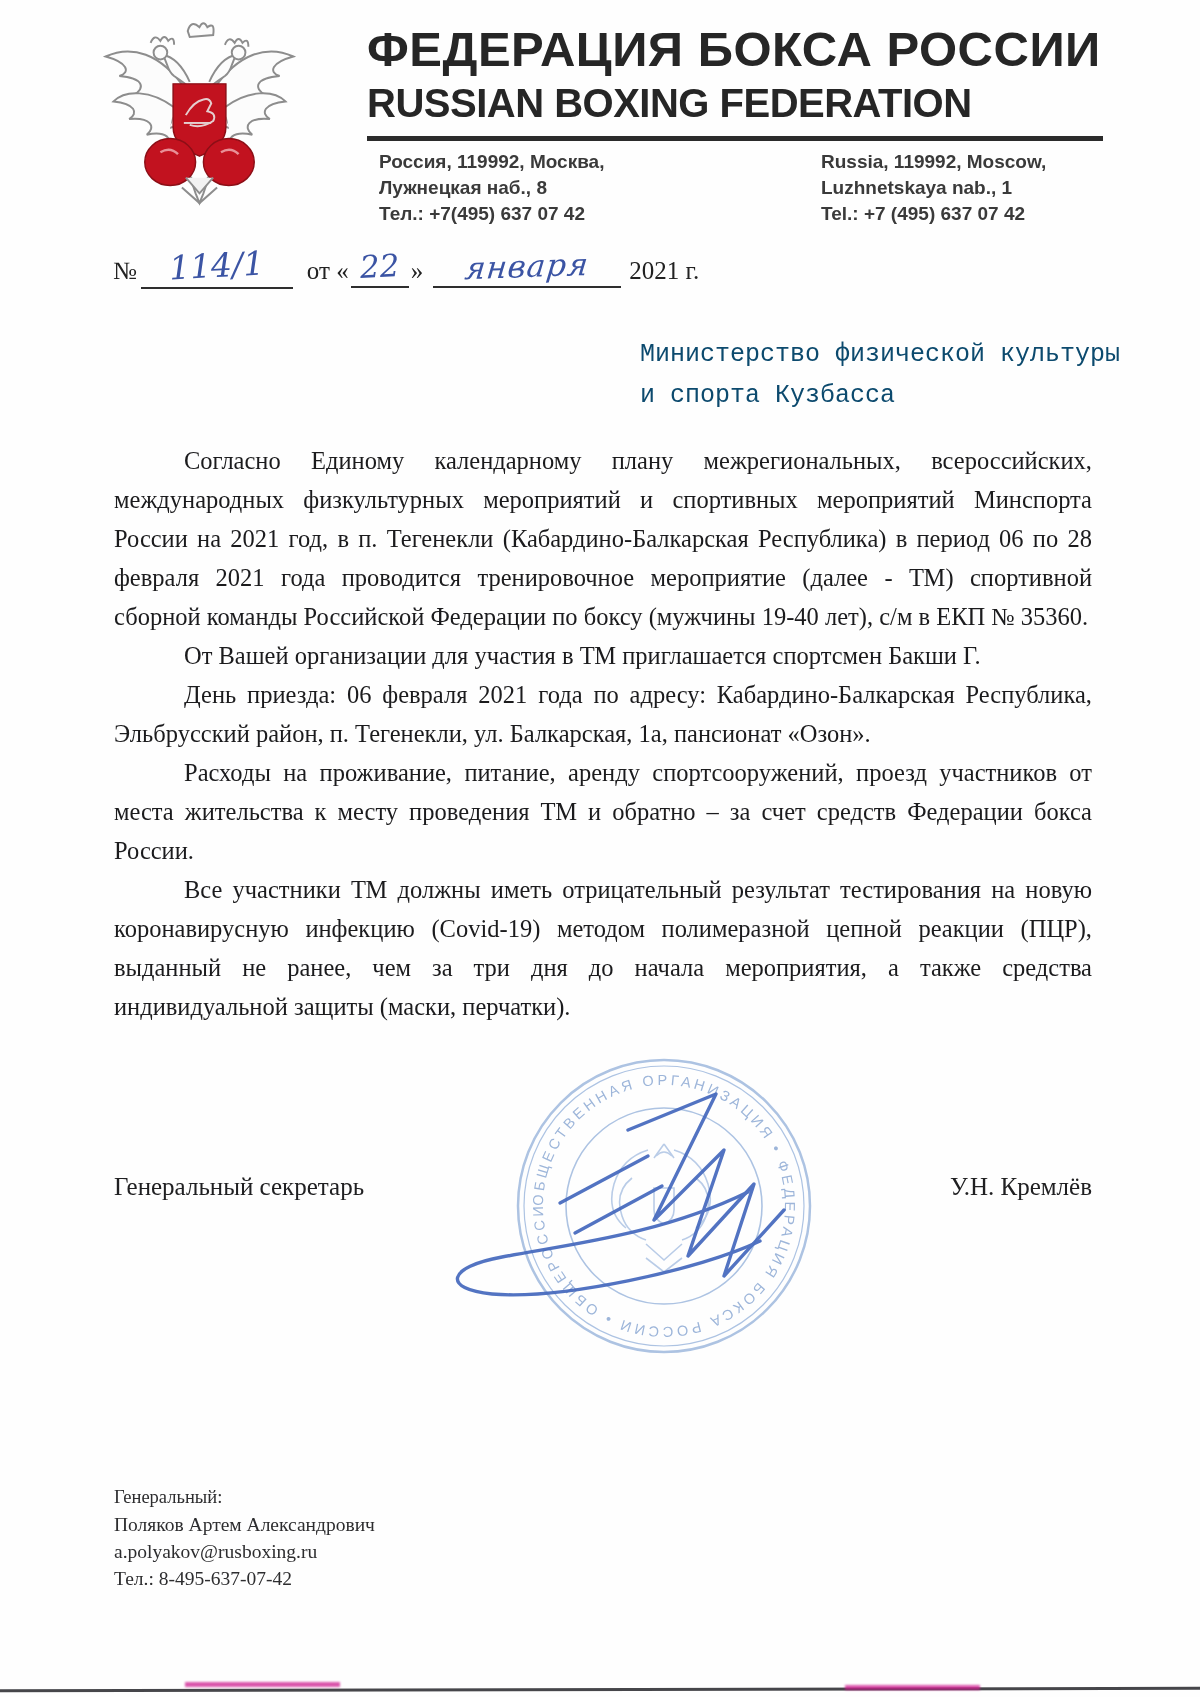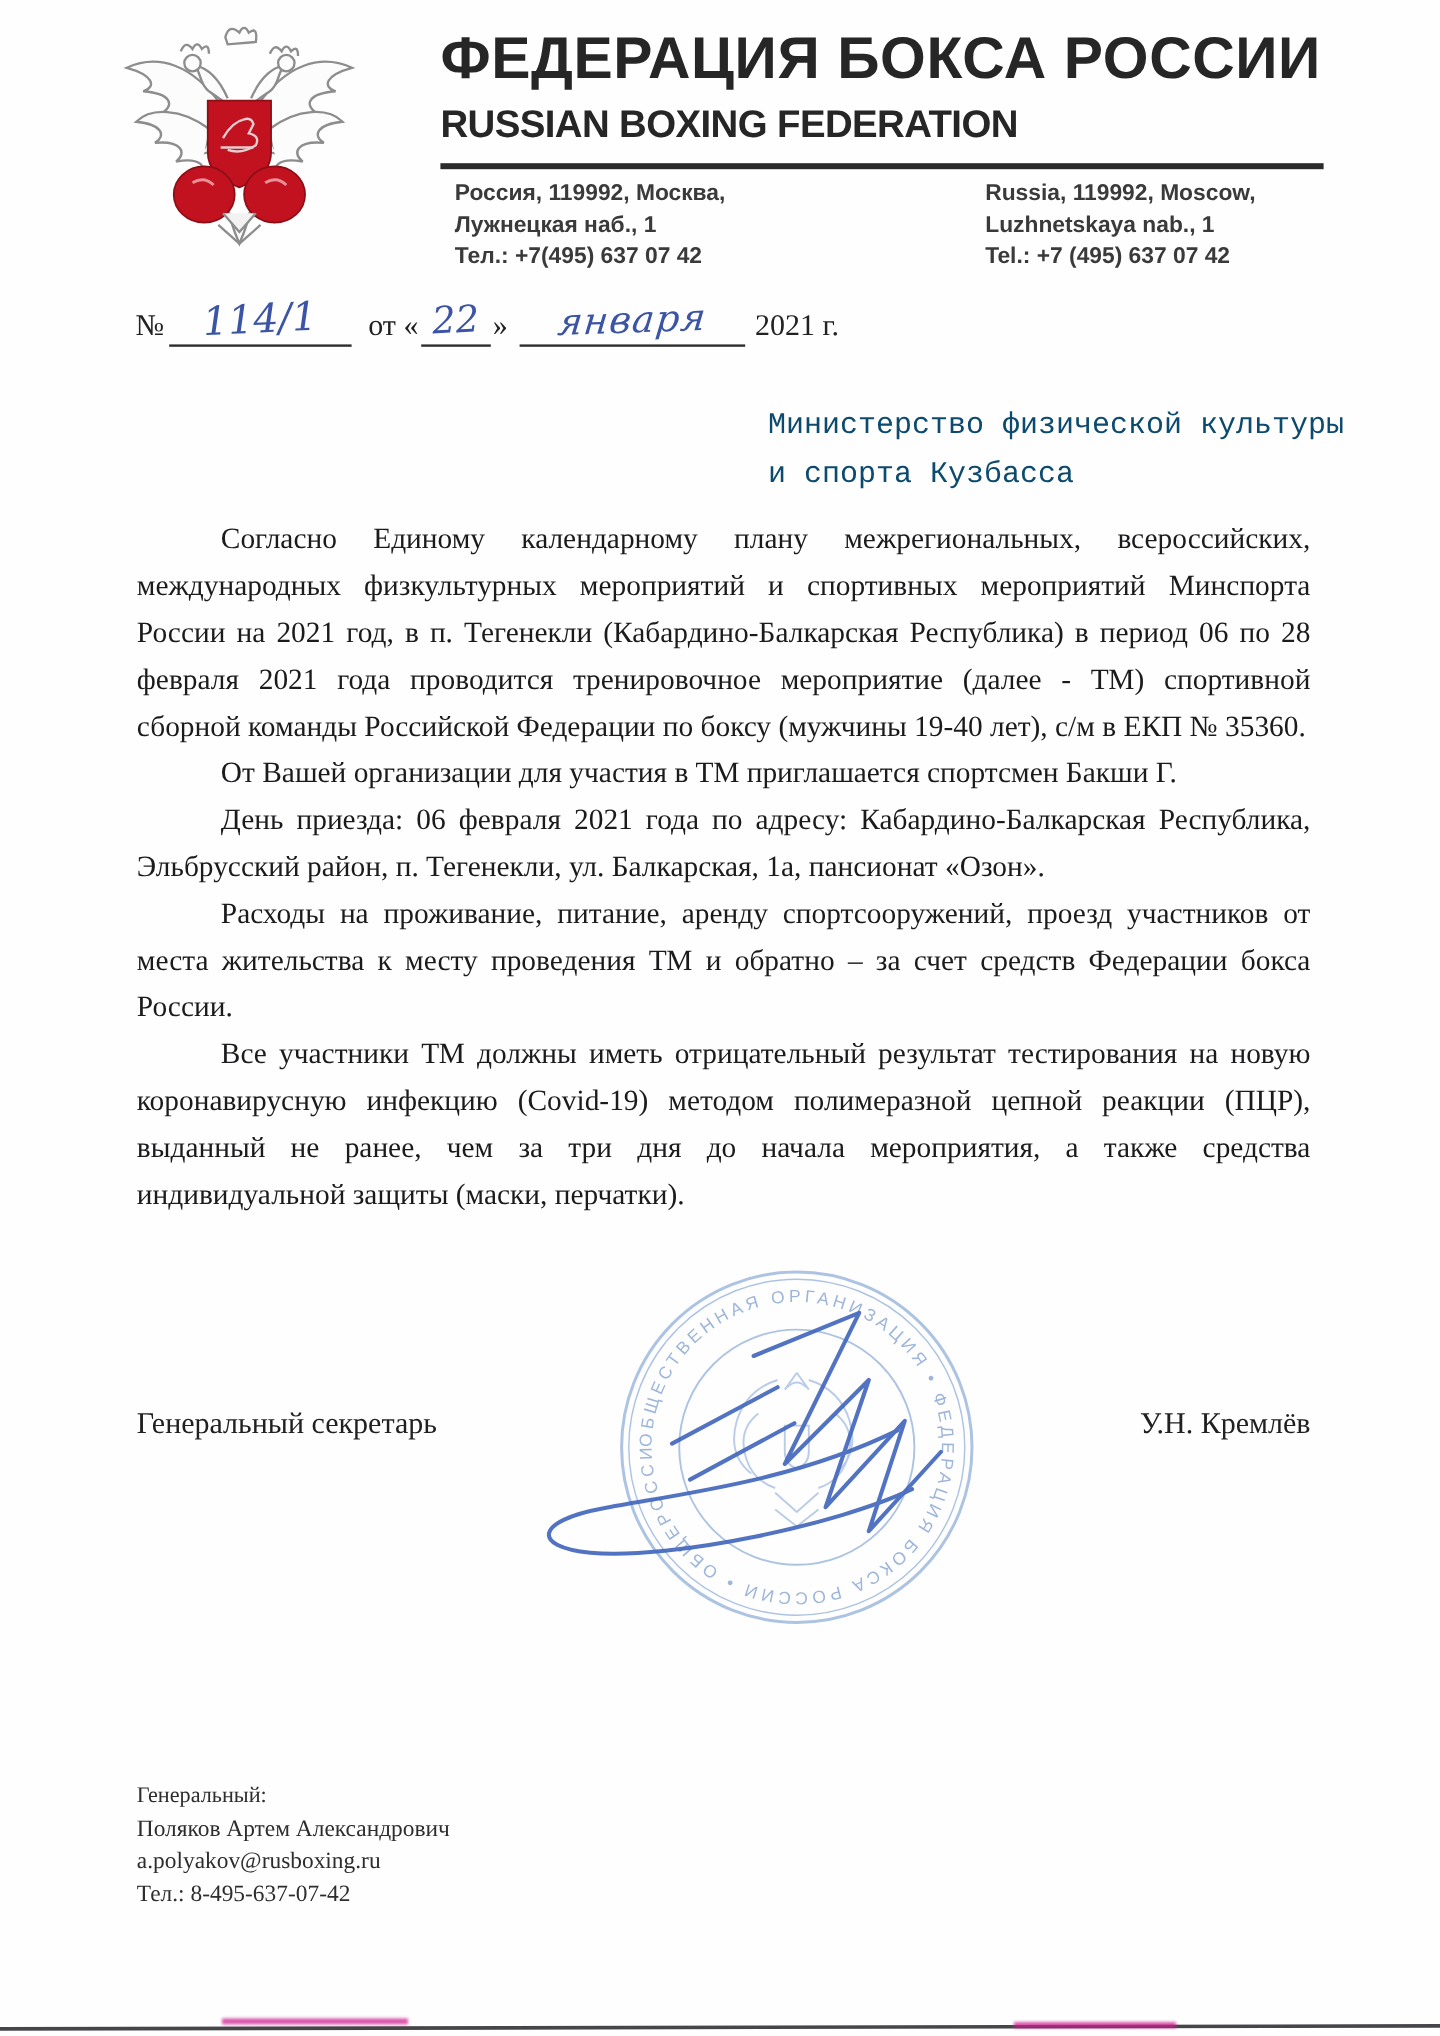--- a/index.html
+++ b/index.html
@@ -4,21 +4,21 @@
 <style>
   html,body{margin:0;padding:0;background:#ffffff;}
   .page{position:relative;width:1200px;height:1697px;background:#fefefe;overflow:hidden;
         font-family:"Liberation Serif",serif;color:#1c1c1e;}
 
   
   .emblem{position:absolute;left:92px;top:12px;width:215px;height:218px;}
   .head-block{position:absolute;left:367px;top:22px;width:736px;}
   .title-ru{font-family:"Liberation Sans",sans-serif;font-weight:700;font-size:49px;
             line-height:54px;color:#262626;letter-spacing:.5px;white-space:nowrap;}
-  .title-en{font-family:"Liberation Sans",sans-serif;font-weight:700;font-size:32px;
+  .title-en{font-family:"Liberation Sans",sans-serif;font-weight:700;font-size:40px;
             line-height:54px;color:#262626;letter-spacing:-.5px;white-space:nowrap;}
   .head-rule{margin-top:6px;height:5px;background:#2b2b2b;}
   .addr-row{display:flex;margin-top:8px;}
   .addr-col{font-family:Liberation Sans, sans-serif;font-weight:700;font-size:19px;
             line-height:26px;color:#3a3a3a;}
   .addr-col.ru{margin-left:12px;width:440px;}
   .addr-col.en{margin-left:2px;}
 
   
   .refline{position:absolute;left:113px;top:248px;font-size:25px;color:#222;
@@ -30,21 +30,21 @@
   .hw{font-family:"DejaVu Serif",serif;font-style:italic;color:#3b54a4;
       display:inline-block;transform:rotate(-3deg);position:relative;top:-2px;}
   .hw.num-v{font-size:33px;}
   .hw.day-v{font-size:31px;}
   .hw.month-v{font-size:31px;letter-spacing:1px;transform:rotate(-2deg) skewX(-8deg);}
 
   
   .addressee{position:absolute;left:640px;top:334px;font-size:25px;line-height:41px;color:#0c4a6e;font-family:Liberation Mono, monospace;}
 
   
-  .body-text{position:absolute;left:114px;top:430px;width:978px;}
+  .body-text{position:absolute;left:114px;top:441px;width:978px;}
   .para{margin:0;text-align:justify;text-indent:70px;
         font-size:24.5px;line-height:39px;color:#1b1b1d;}
 
   
   .sign-row{position:absolute;left:114px;top:1173px;width:978px;display:flex;
             justify-content:space-between;font-size:25px;color:#202022;}
 
   
   .stamp{position:absolute;left:468px;top:1048px;width:392px;height:320px;}
   .autograph{position:absolute;left:430px;top:1078px;width:410px;height:270px;}
@@ -103,21 +103,21 @@
     </svg>
   </div>
 
   <div class="head-block">
     <div class="title-ru">ФЕДЕРАЦИЯ БОКСА РОССИИ</div>
     <div class="title-en">RUSSIAN BOXING FEDERATION</div>
     <div class="head-rule"></div>
     <div class="addr-row">
       <div class="addr-col ru">
         <div>Россия, 119992, Москва,</div>
-        <div>Лужнецкая наб., 1</div>
+        <div>Лужнецкая наб., 8</div>
         <div>Тел.: +7(495) 637 07 42</div>
       </div>
       <div class="addr-col en">
         <div>Russia, 119992, Moscow,</div>
         <div>Luzhnetskaya nab., 1</div>
         <div>Tel.: +7 (495) 637 07 42</div>
       </div>
     </div>
   </div>
 

